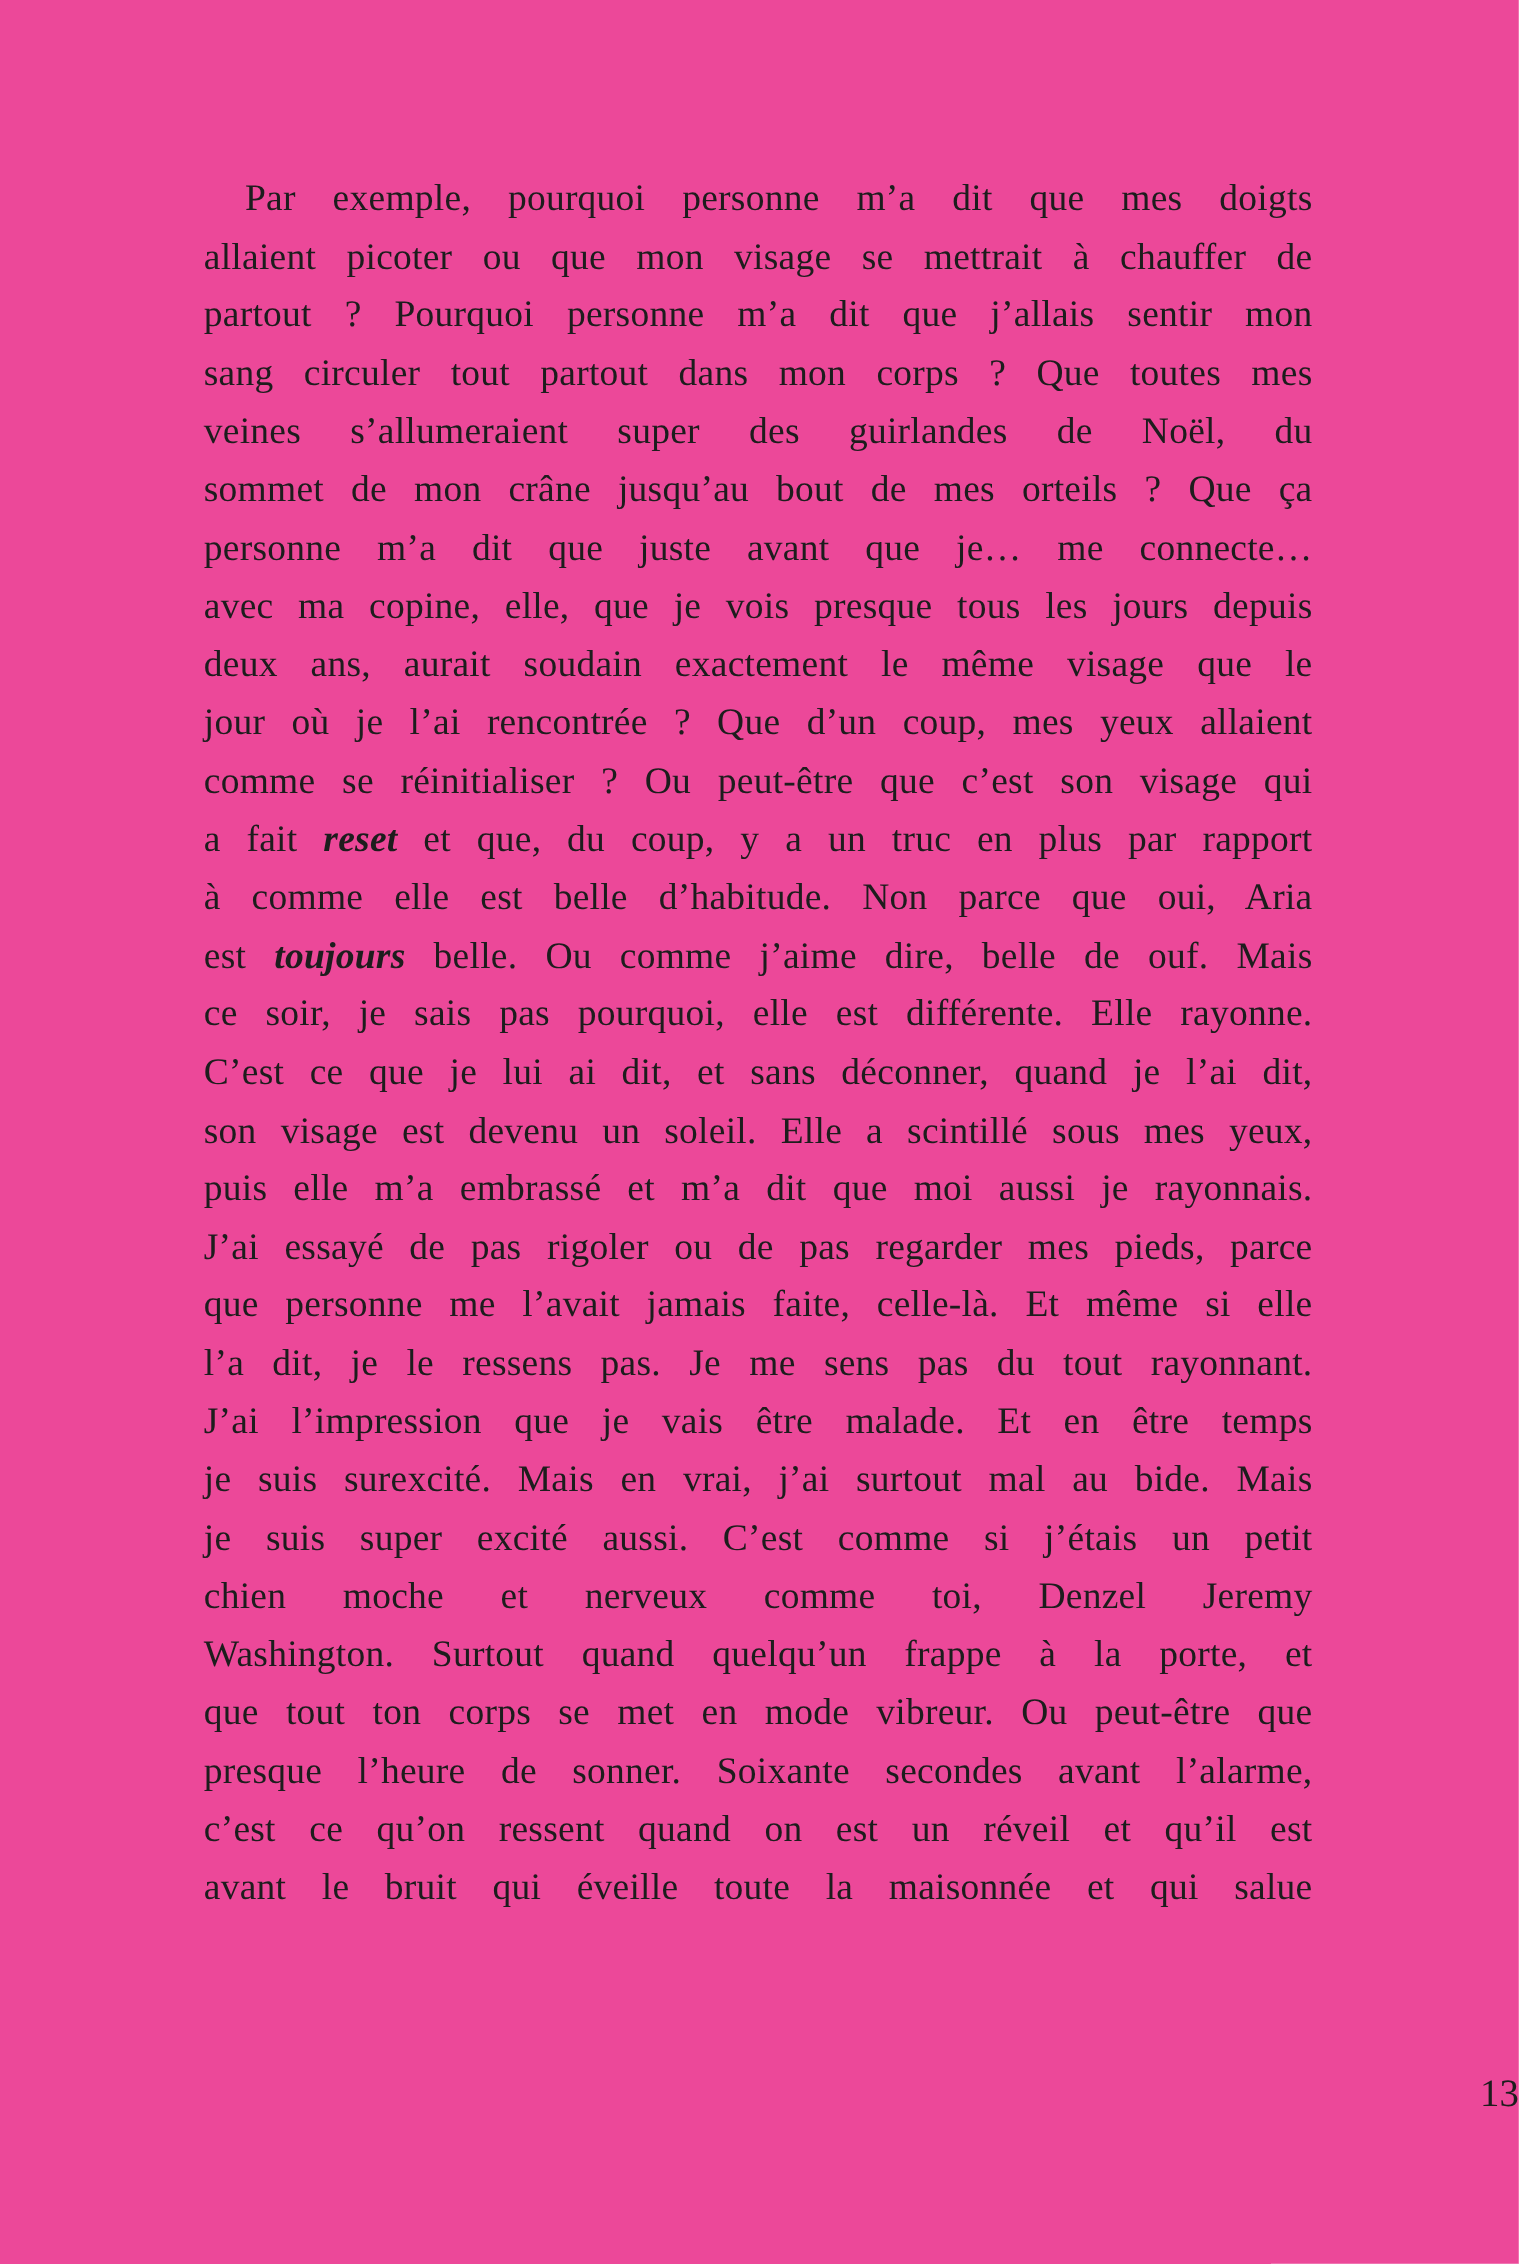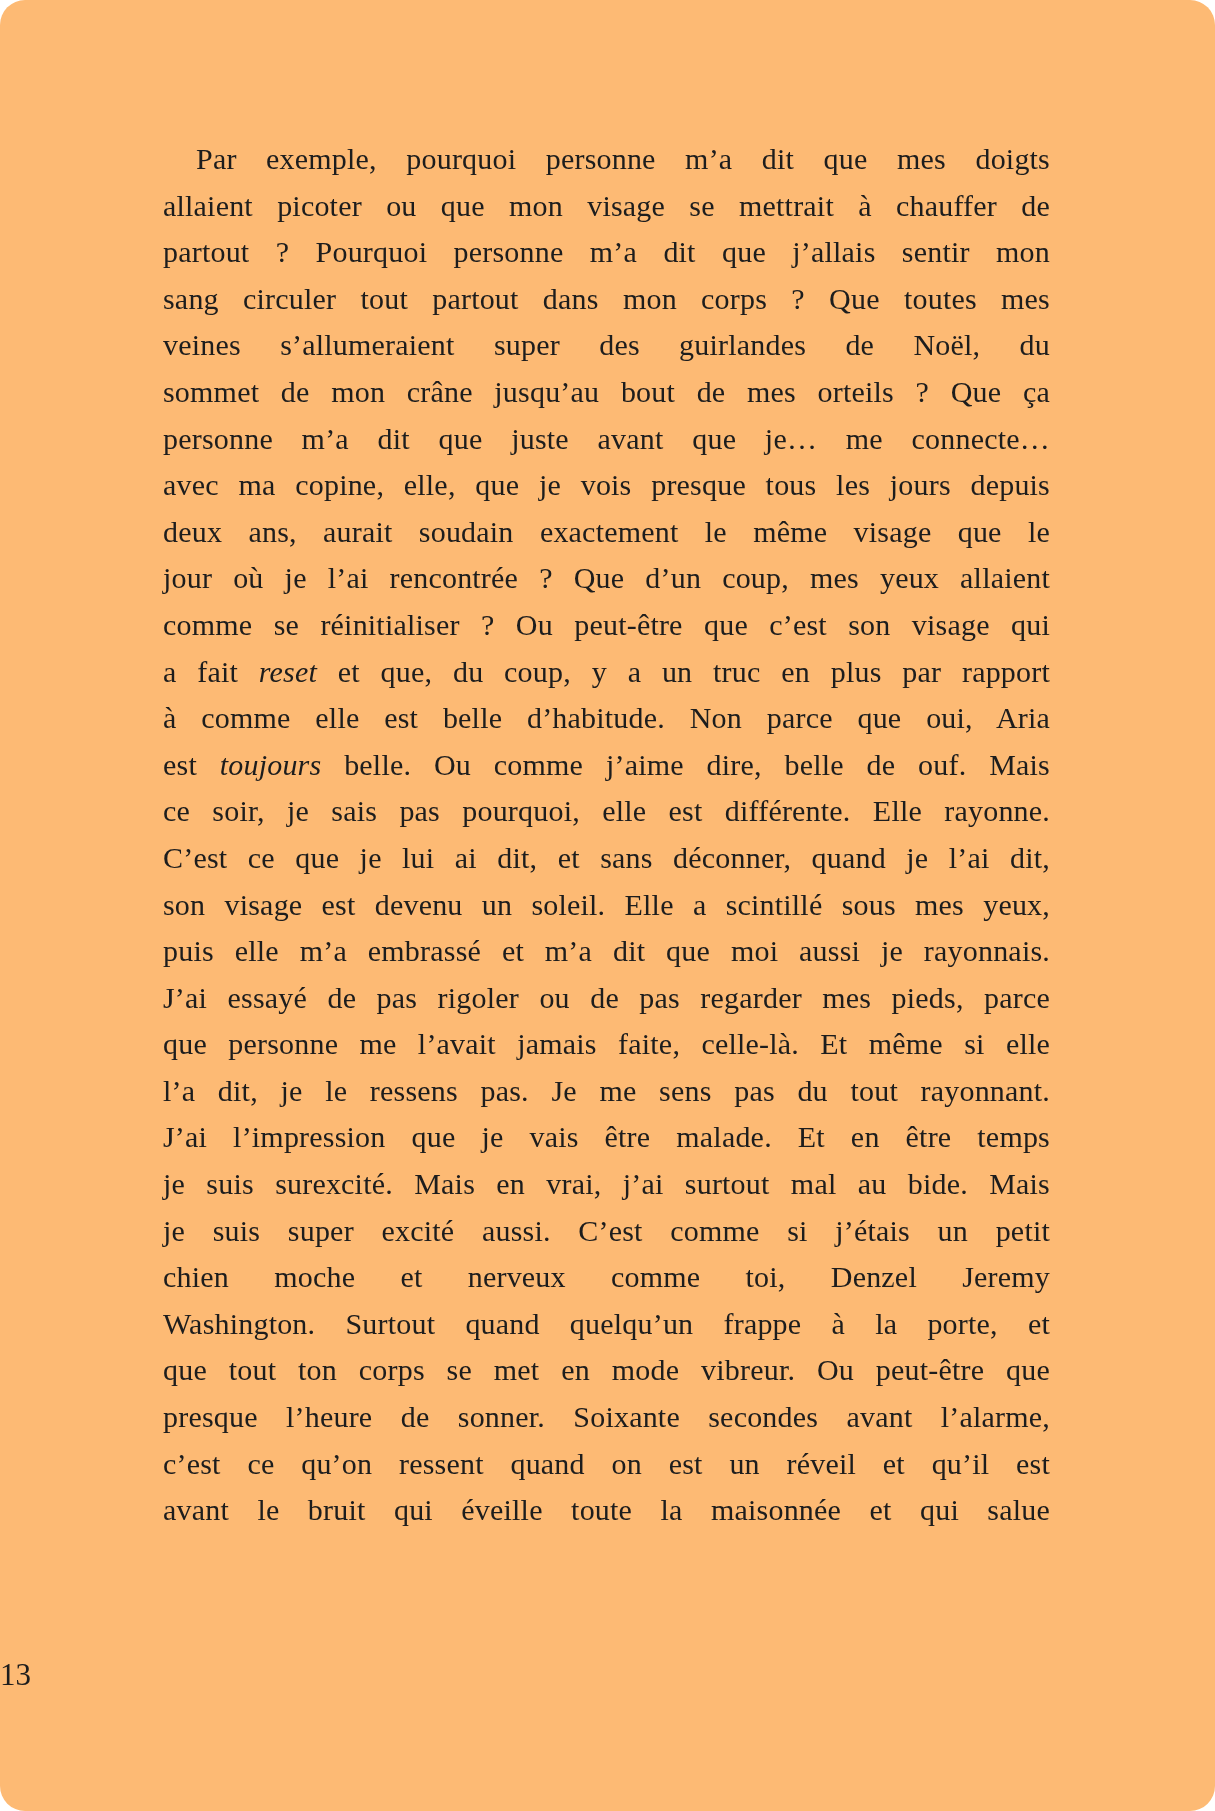--- a/index.html
+++ b/index.html
@@ -11,22 +11,21 @@
     width: 1215px;
     height: 1811px;
     position: relative;
     font-family: "Liberation Serif", serif;
     color: #1d1d1d;
     overflow: hidden;
   }
   .book-page {
     position: absolute;
     inset: 0;
-    background: #fdba74;
-    border-radius: 25px;
+    background: #ec4899;
   }
   .text-block {
     position: absolute;
     left: 163px;
     top: 136px;
     width: 887px;
   }
   .line {
     font-size: 30px;
     line-height: 46.6px;
@@ -34,27 +33,28 @@
     letter-spacing: 0.2px;
     text-align: justify;
     text-align-last: justify;
     -moz-text-align-last: justify;
   }
   .line.indent {
     padding-left: 33px;
   }
   .line em {
     font-style: italic;
+    font-weight: bold;
   }
   .page-number {
     position: absolute;
     top: 1655px;
     left: 0;
     width: 100%;
-    text-align: left;
+    text-align: right;
     font-size: 31px;
     line-height: 40px;
     color: #1d1d1d;
   }
 </style>
 </head>
 <body>
 
 <div class="book-page">
   <div class="text-block">

